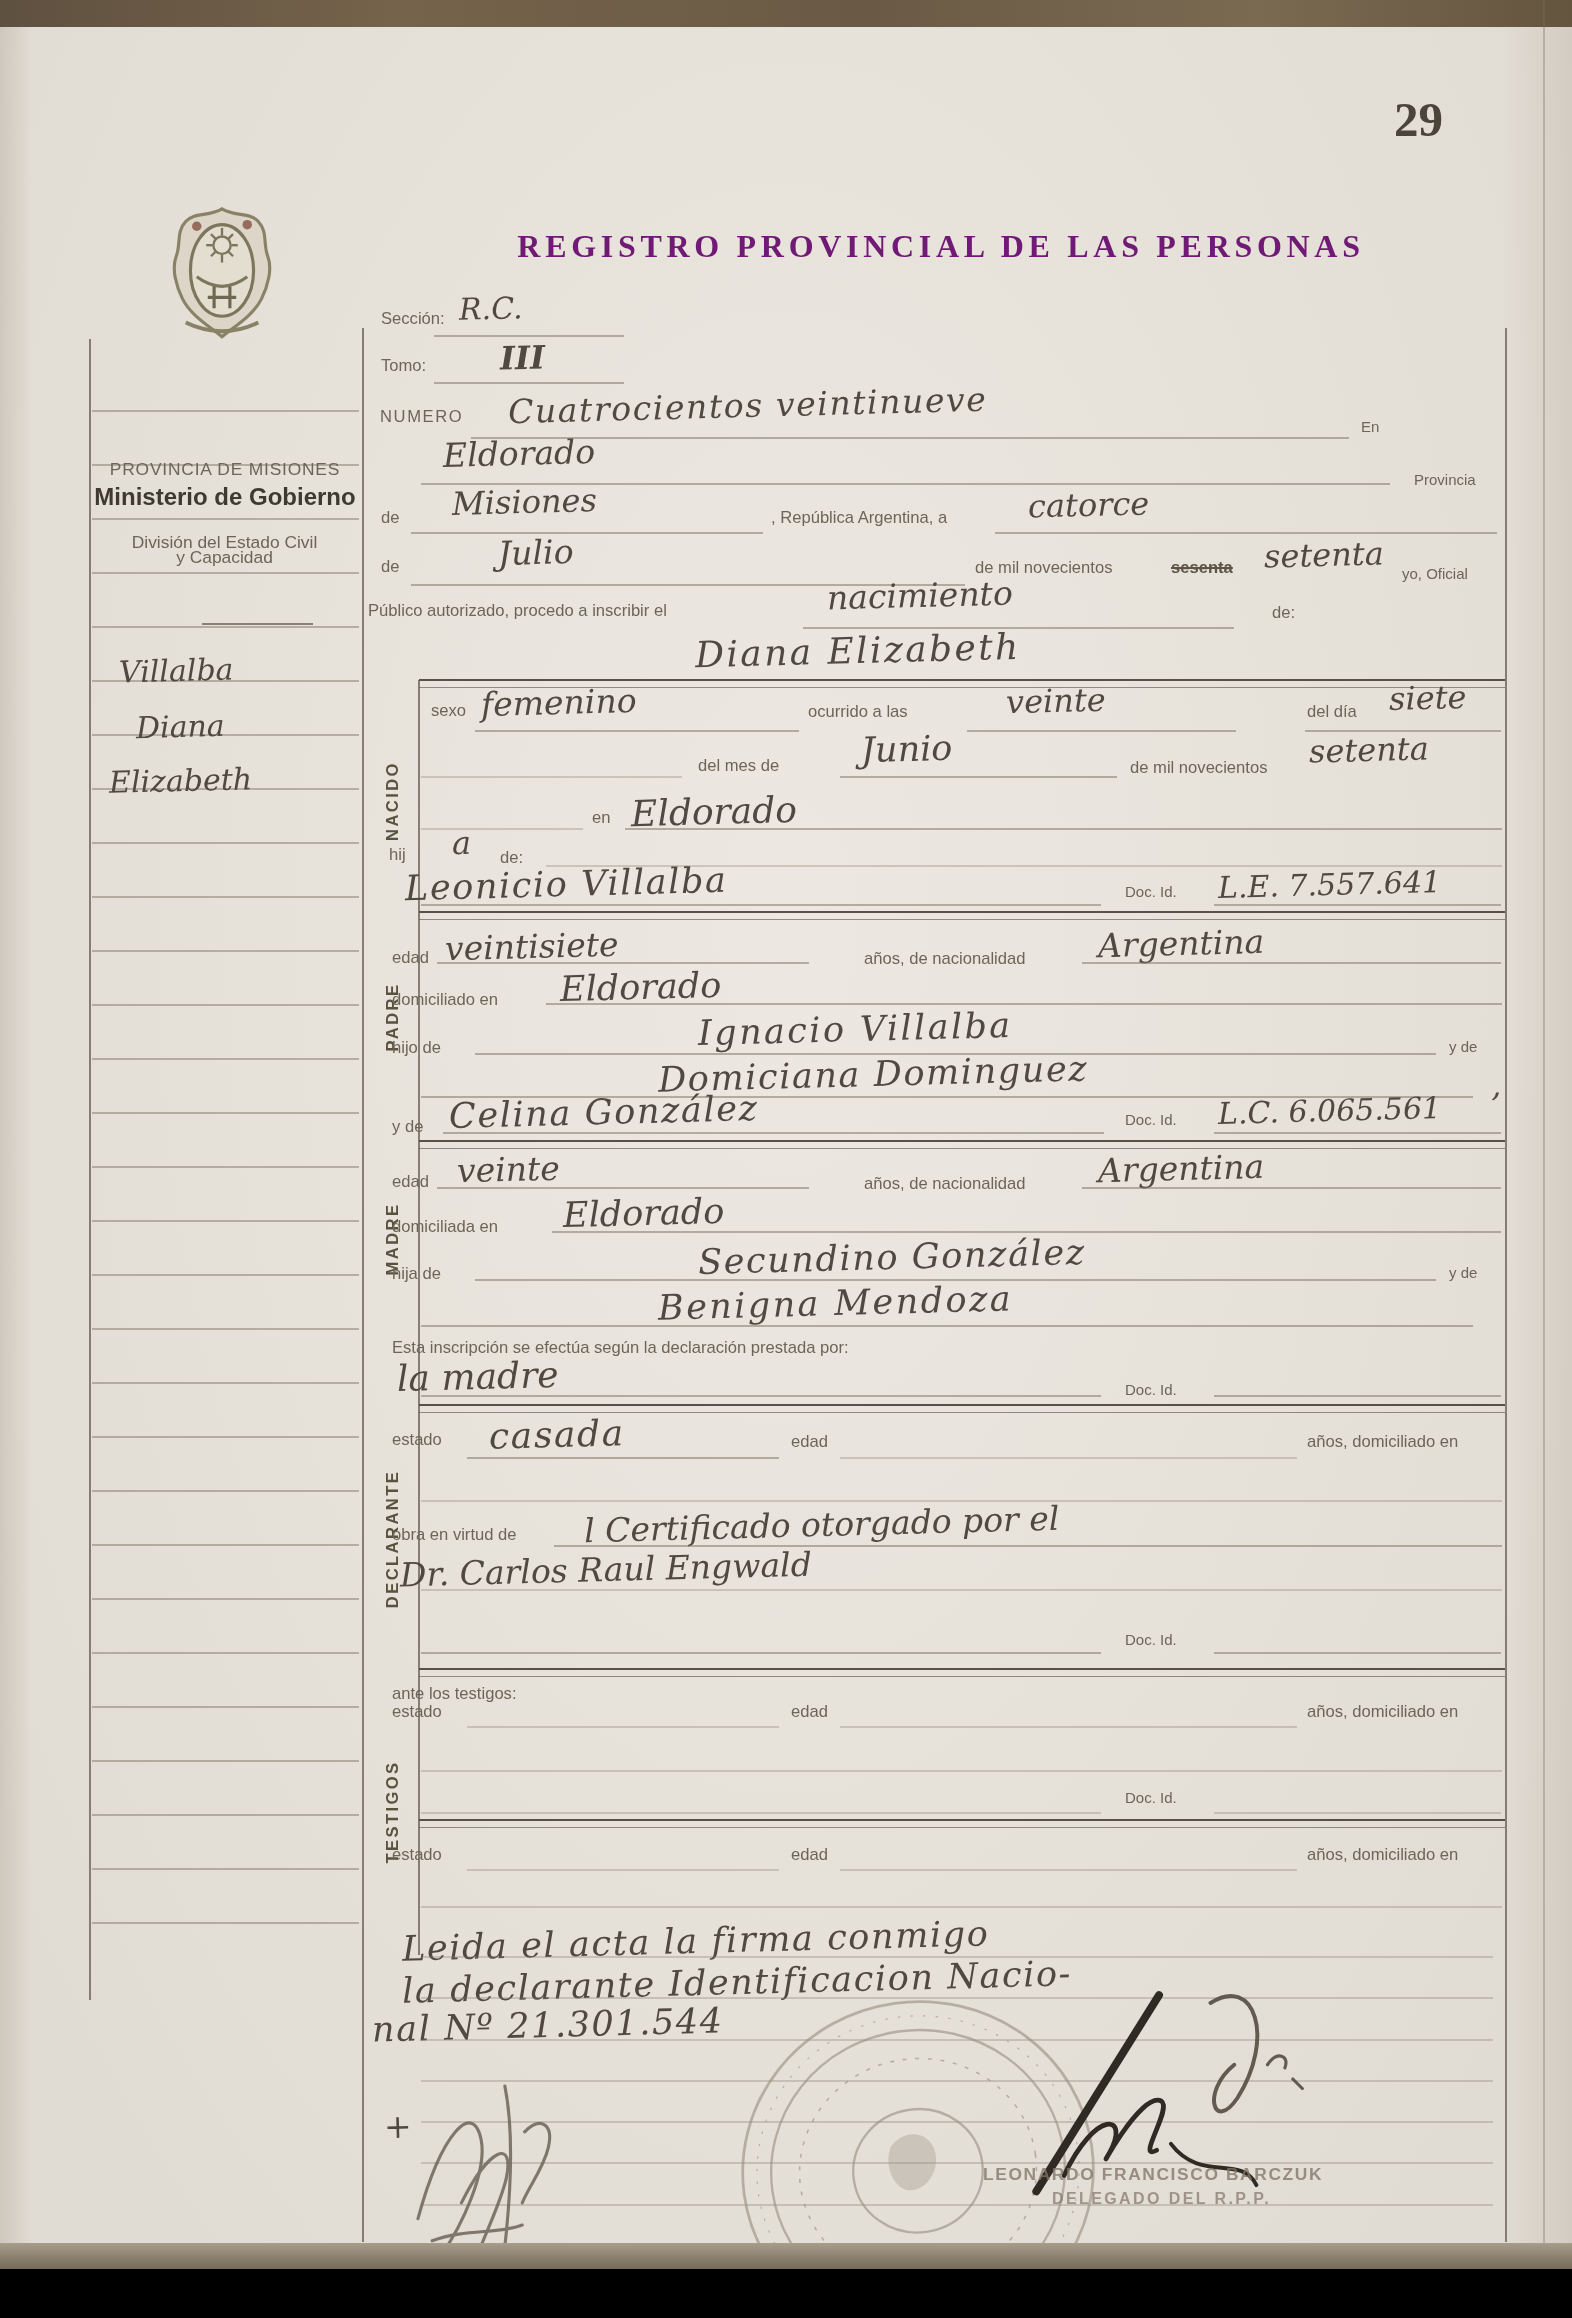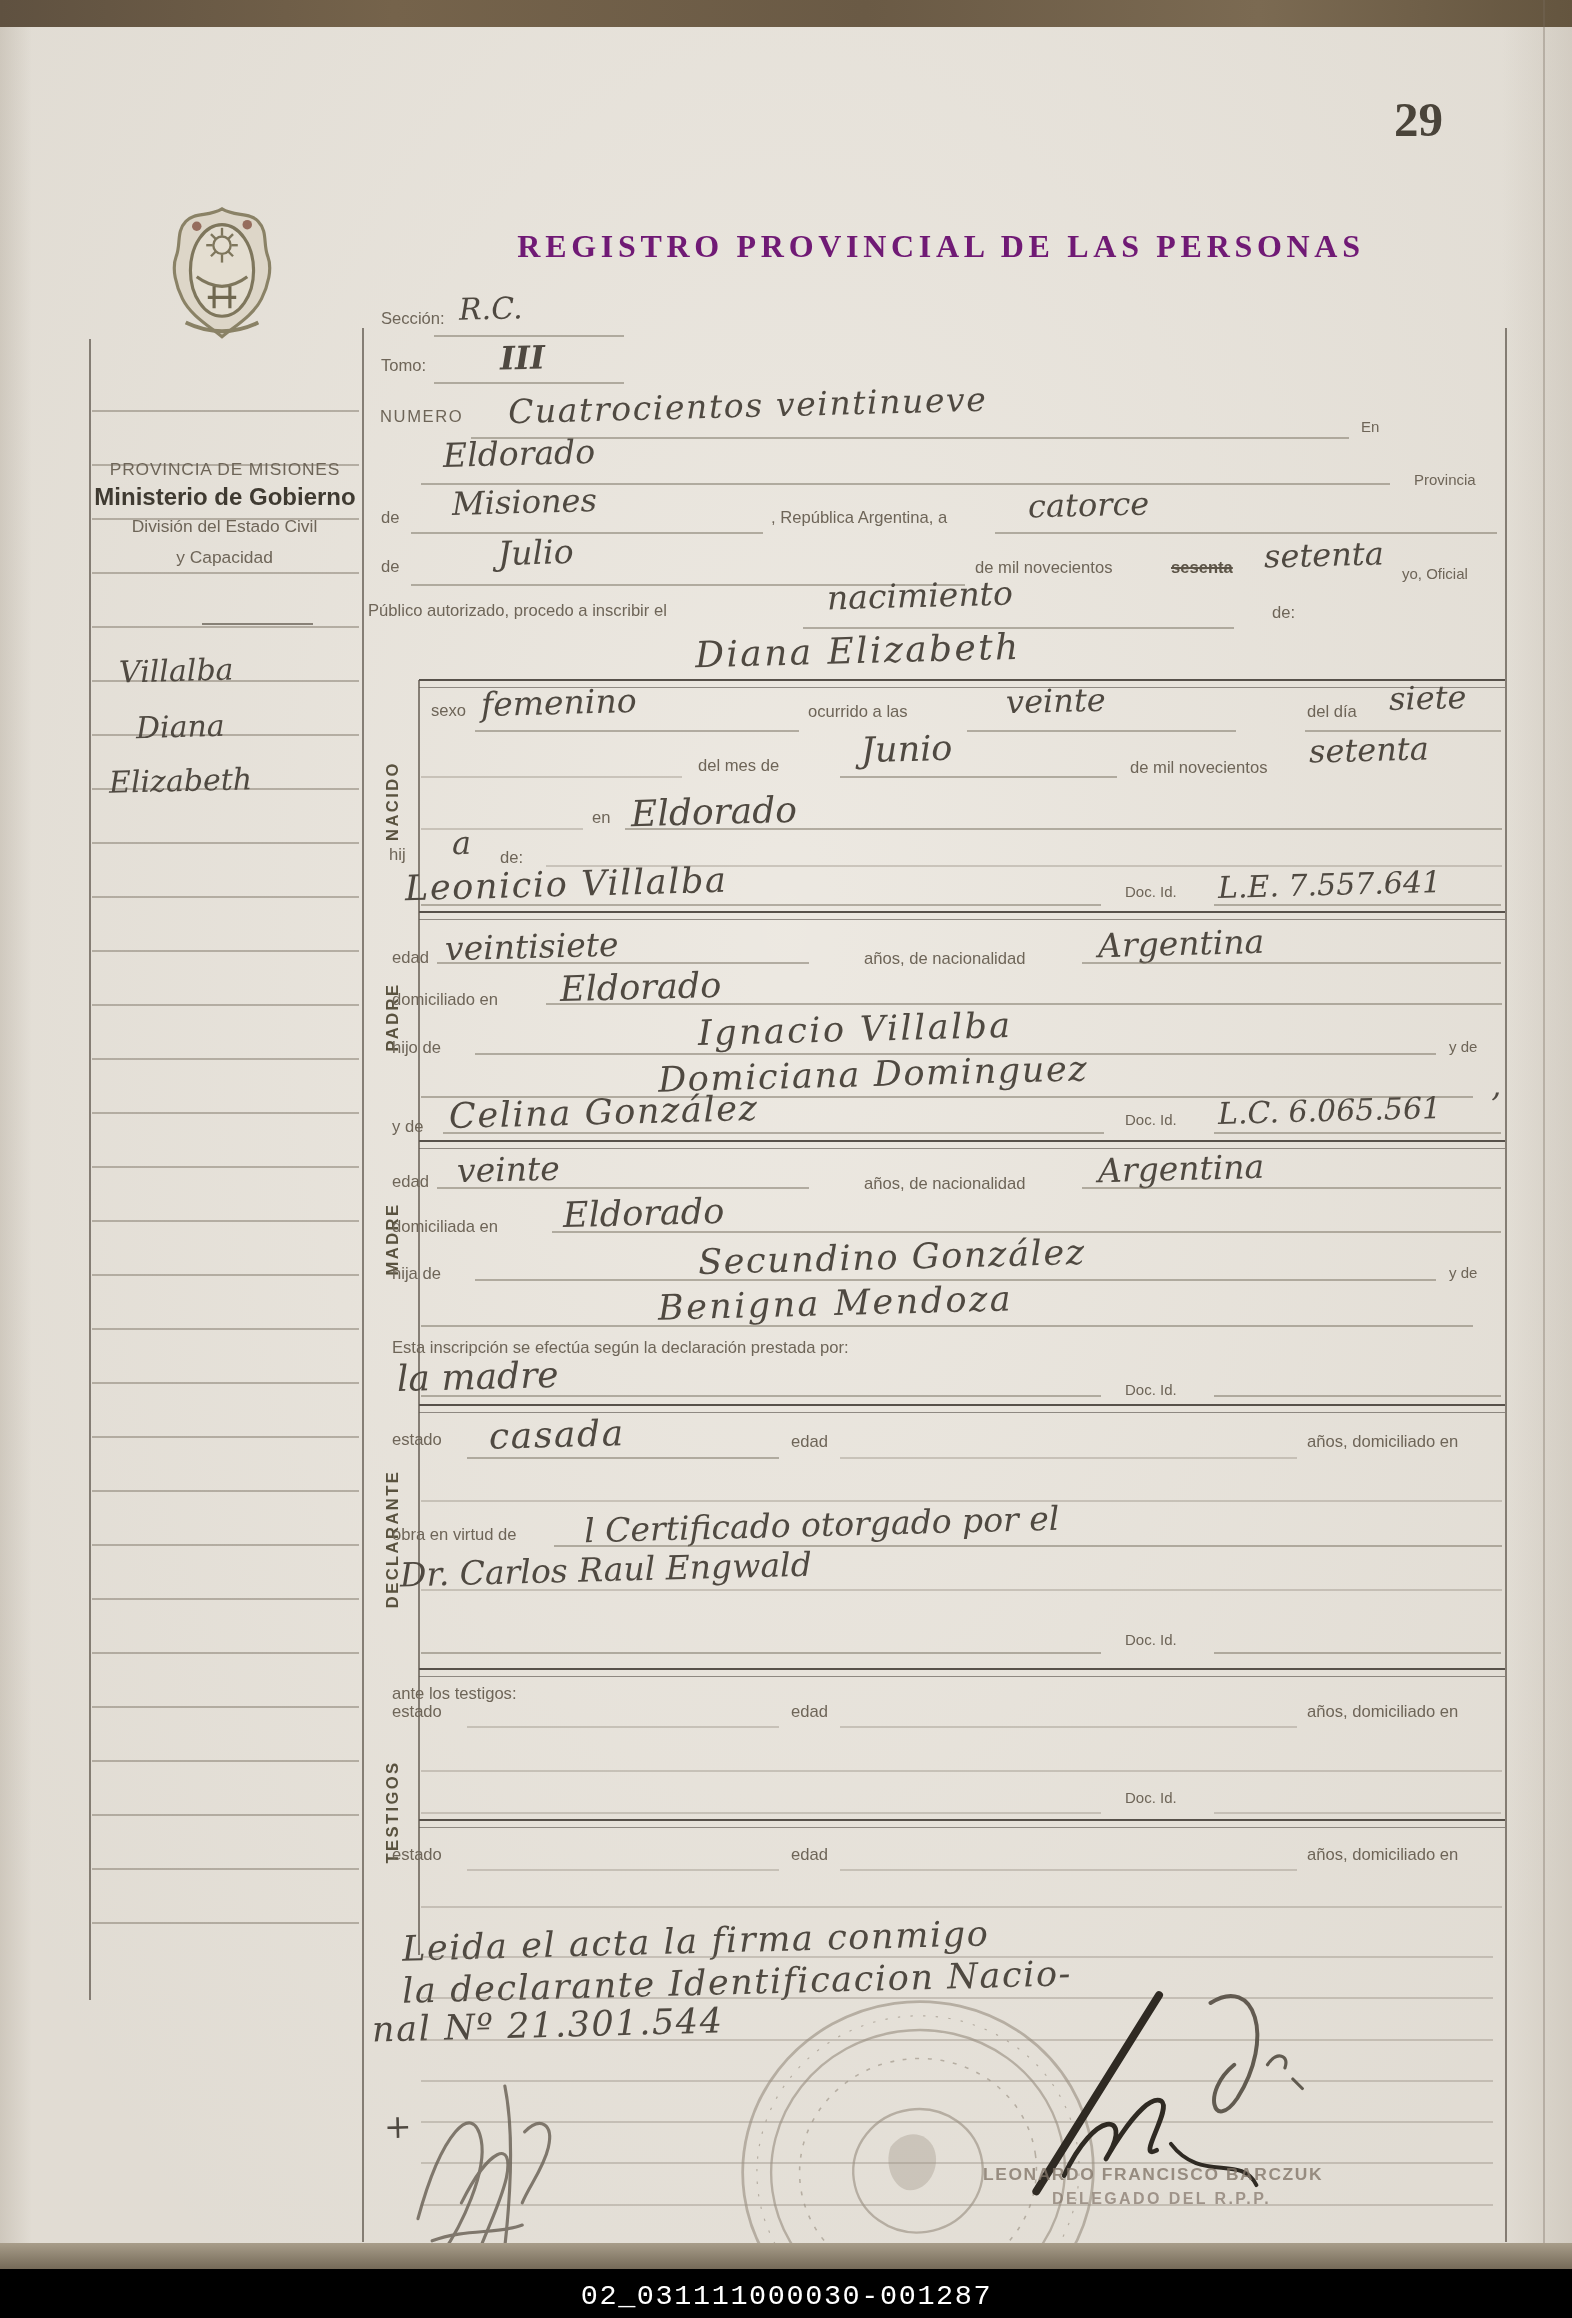--- a/index.html
+++ b/index.html
@@ -86,21 +86,21 @@
     </g>
     <path d="M44,92 Q76,116 108,92" fill="none" stroke="#7e765c" stroke-width="4"></path>
     <path d="M66,104 L66,132 M86,104 L86,132 M58,118 L94,118" stroke="#6f674f" stroke-width="4" fill="none"></path>
     <circle cx="44" cy="28" r="6" fill="#7d4a39" opacity=".75"></circle>
     <circle cx="108" cy="26" r="6" fill="#7d4a39" opacity=".75"></circle>
     <path d="M30,150 Q76,172 122,150" fill="none" stroke="#8a8266" stroke-width="5"></path>
   </svg>
 
   <div class="sb-province">PROVINCIA DE MISIONES</div>
   <div class="sb-ministry">Ministerio de Gobierno</div>
-  <div class="sb-division" style="top:516px;">División del Estado Civil</div>
+  <div class="sb-division" style="top:532px;">División del Estado Civil</div>
   <div class="sb-division" style="top:547px;">y Capacidad</div>
   <div class="sb-rule"></div>
 
   <div class="hw" style="left:119px;top:653px;font-size:30px;">Villalba</div>
   <div class="hw" style="left:136px;top:709px;font-size:30px;">Diana</div>
   <div class="hw" style="left:109px;top:763px;font-size:30px;">Elizabeth</div>
 
   <div class="vl" style="left:362px;top:328px;height:1914px;"></div>
   <div class="vl" style="left:418px;top:680px;height:1275px;"></div>
   <div class="vl" style="left:1505px;top:328px;height:1914px;"></div>
@@ -323,15 +323,14 @@
       <path d="M372,150 C384,132 400,138 394,154" stroke-width="4"></path>
       <path d="M404,168 L416,180" stroke-width="4"></path>
     </g>
   </svg>
 
   <div class="stamp-name" style="left:983px;top:2164px;">LEONARDO FRANCISCO BARCZUK</div>
   <div class="stamp-title" style="left:1052px;top:2190px;">DELEGADO DEL R.P.P.</div>
 
   <div class="desk-strip"></div>
   <div class="footer-bar"></div>
-  <div class="footer-code">02_031111000030-001287</div>
 </div>
 
 
 </body></html>

